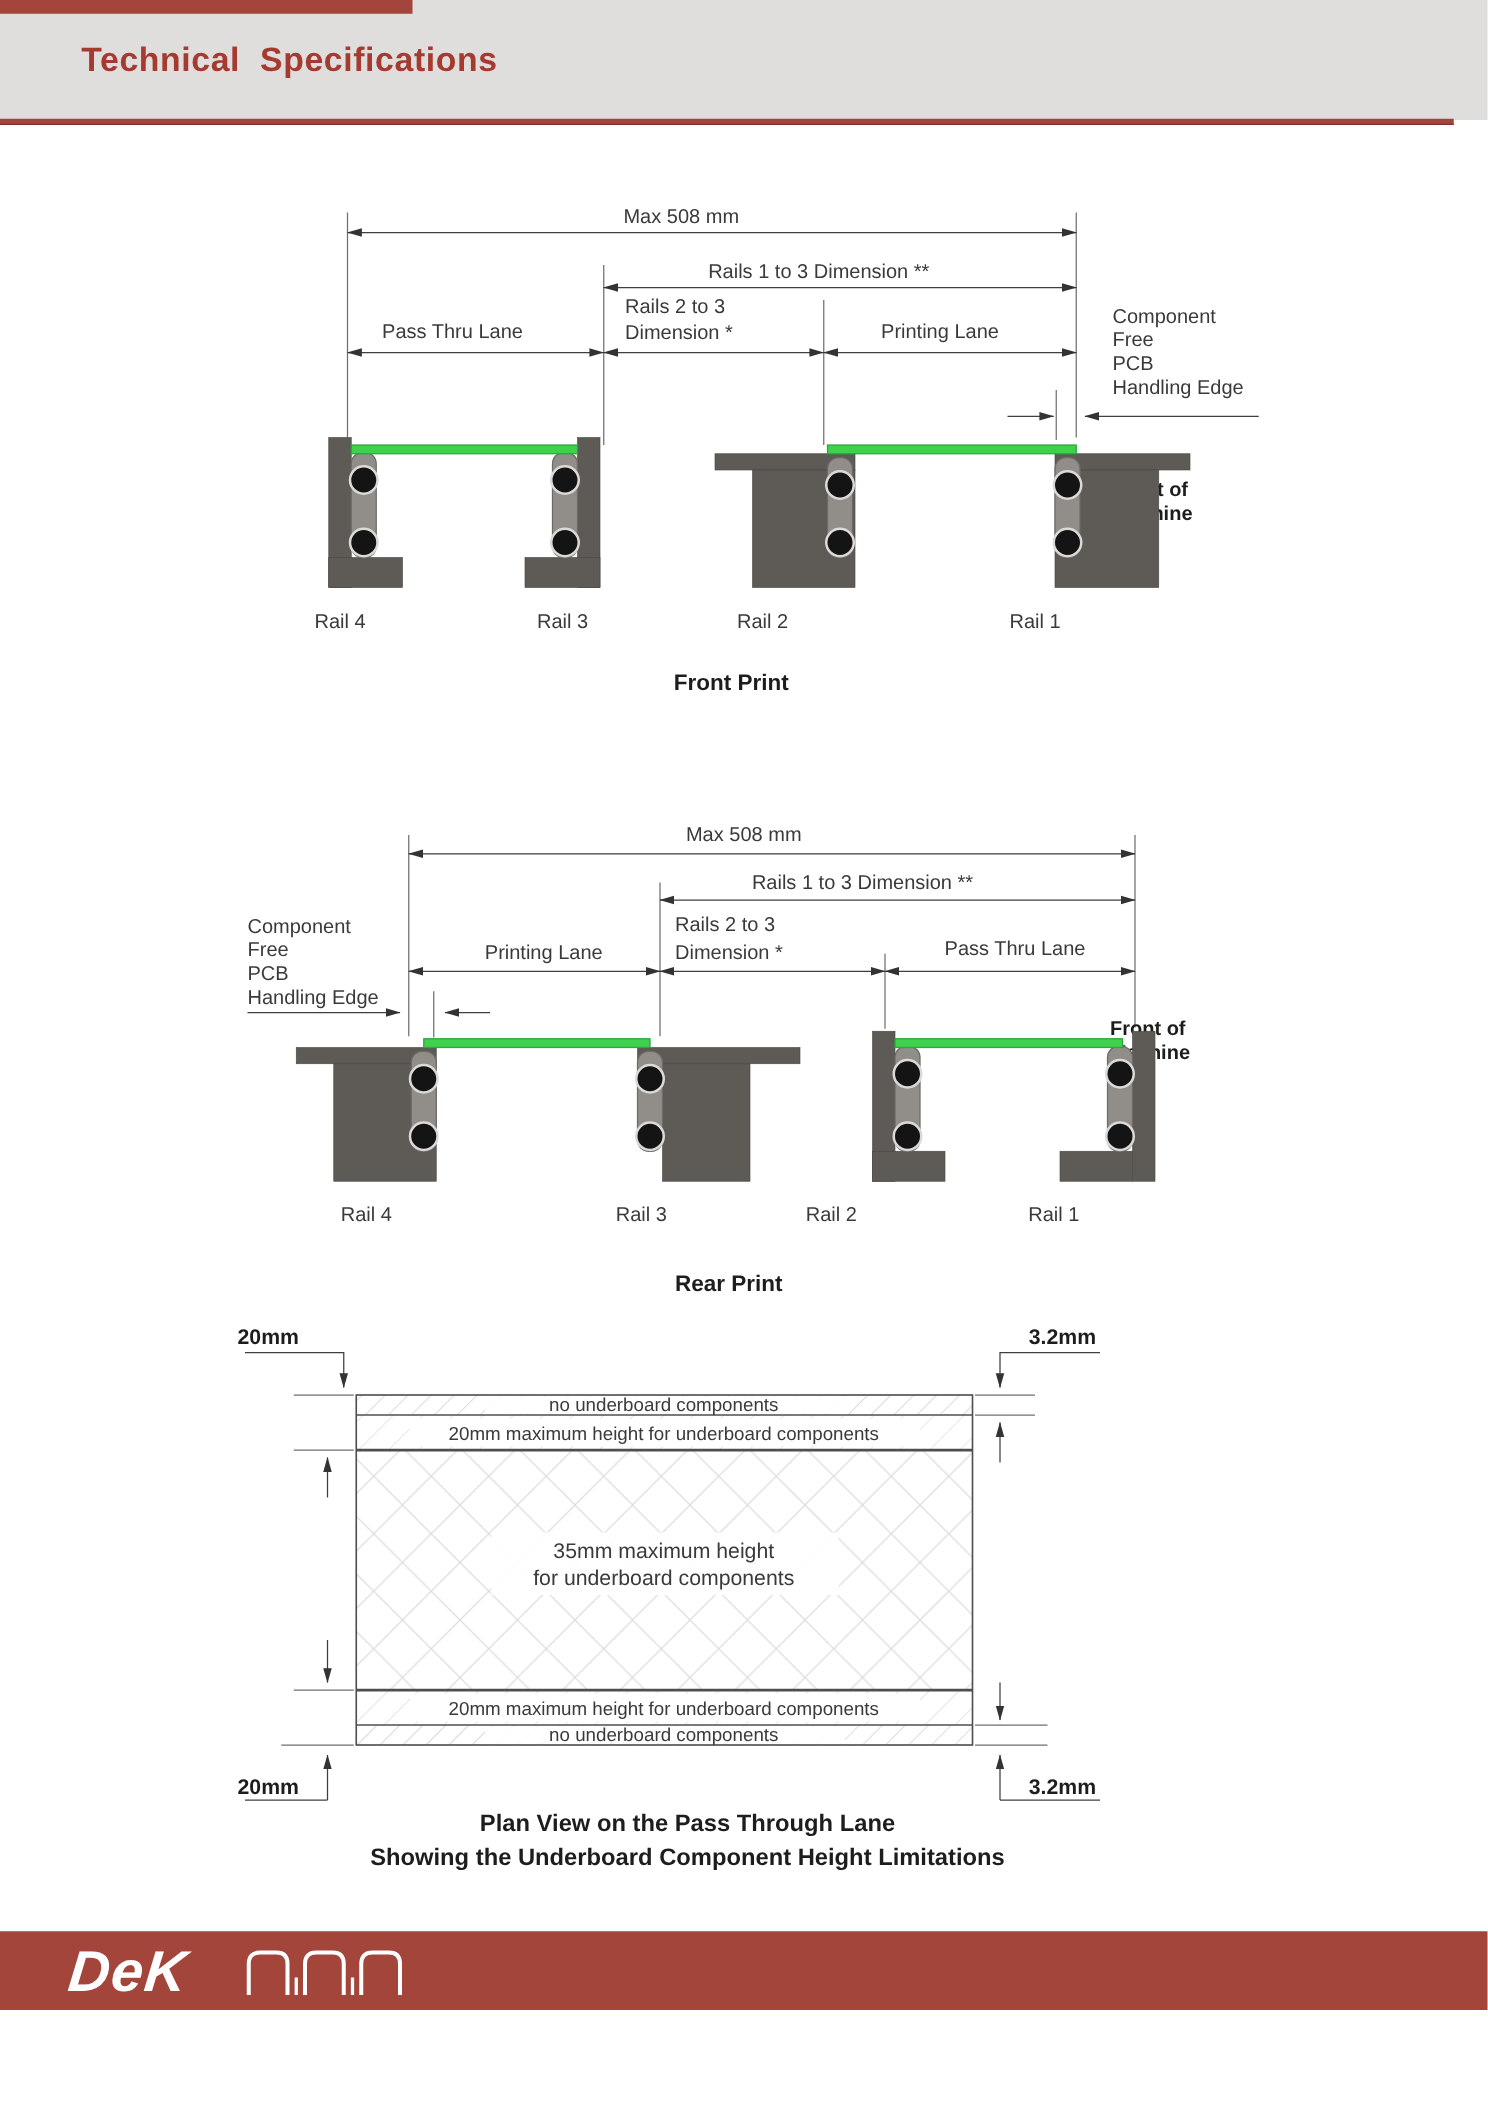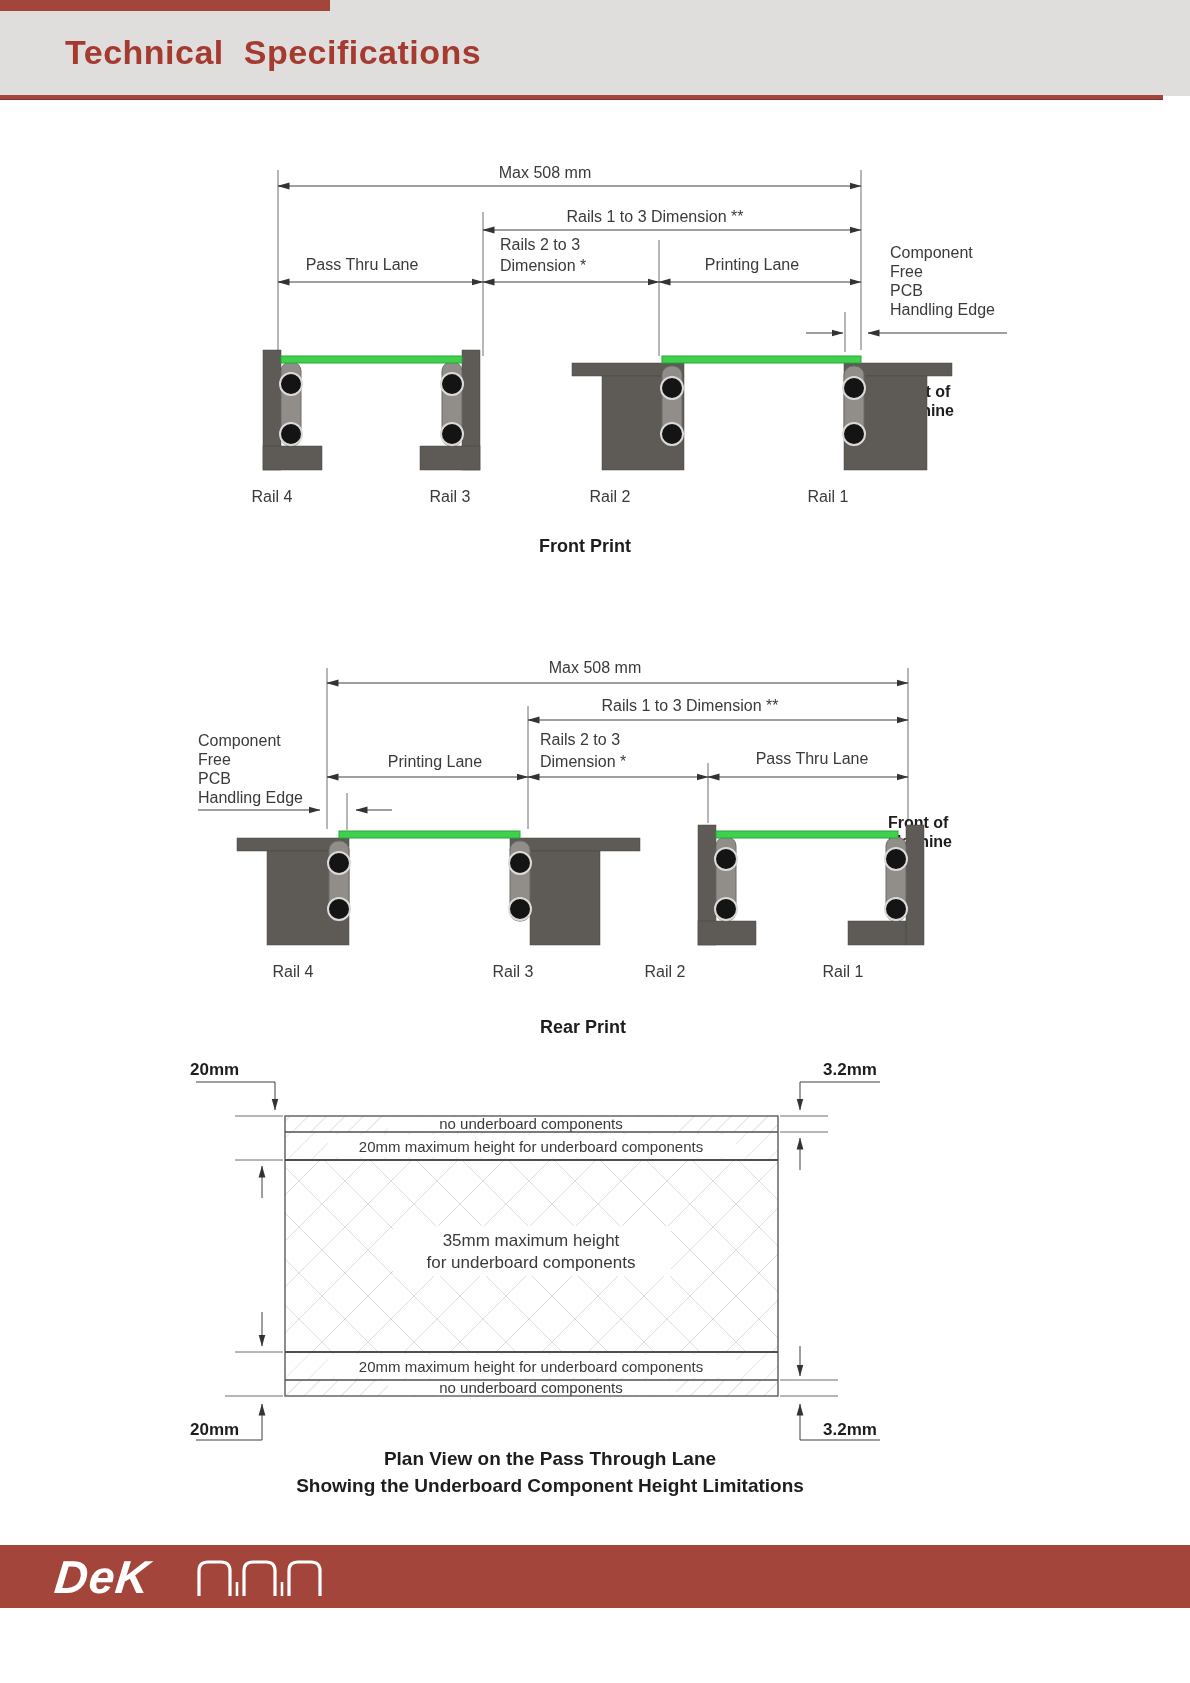--- a/index.html
+++ b/index.html
@@ -3,21 +3,21 @@
 <meta charset="utf-8">
 <style>
   html,body{margin:0;padding:0;}
   body{width:1190px;height:1683px;background:#ffffff;font-family:"Liberation Sans",sans-serif;position:relative;overflow:hidden;}
   .page{position:absolute;inset:0;}
 
   
   .header{position:absolute;top:0;left:0;width:1190px;height:100px;}
   .header-bg{position:absolute;top:0;left:0;width:1190px;height:96px;background:#e0dedc;}
   .top-strip{position:absolute;top:0;left:0;width:330px;height:11px;background:#a4453b;}
-  .page-title{position:absolute;left:65px;top:33px;font-size:34px;font-weight:bold;color:#a43a30;letter-spacing:0.5px;white-space:pre;}
+  .page-title{position:absolute;left:65px;top:33px;font-size:27px;font-weight:bold;color:#a43a30;letter-spacing:0.5px;white-space:pre;}
   .header-rule{position:absolute;top:95px;left:0;width:1163px;height:5px;background:#a4453b;border-bottom:1px solid #7e332b;box-sizing:border-box;}
 
   
   .main-svg{position:absolute;top:100px;left:0;}
 
   text{font-family:"Liberation Sans",sans-serif;fill:#3a3a3a;font-size:16px;}
   .tb{font-weight:bold;fill:#1d1d1d;}
   .t15{font-size:15px;}
   .t17{font-size:17px;}
   .t18{font-size:18px;font-weight:bold;fill:#1d1d1d;}

